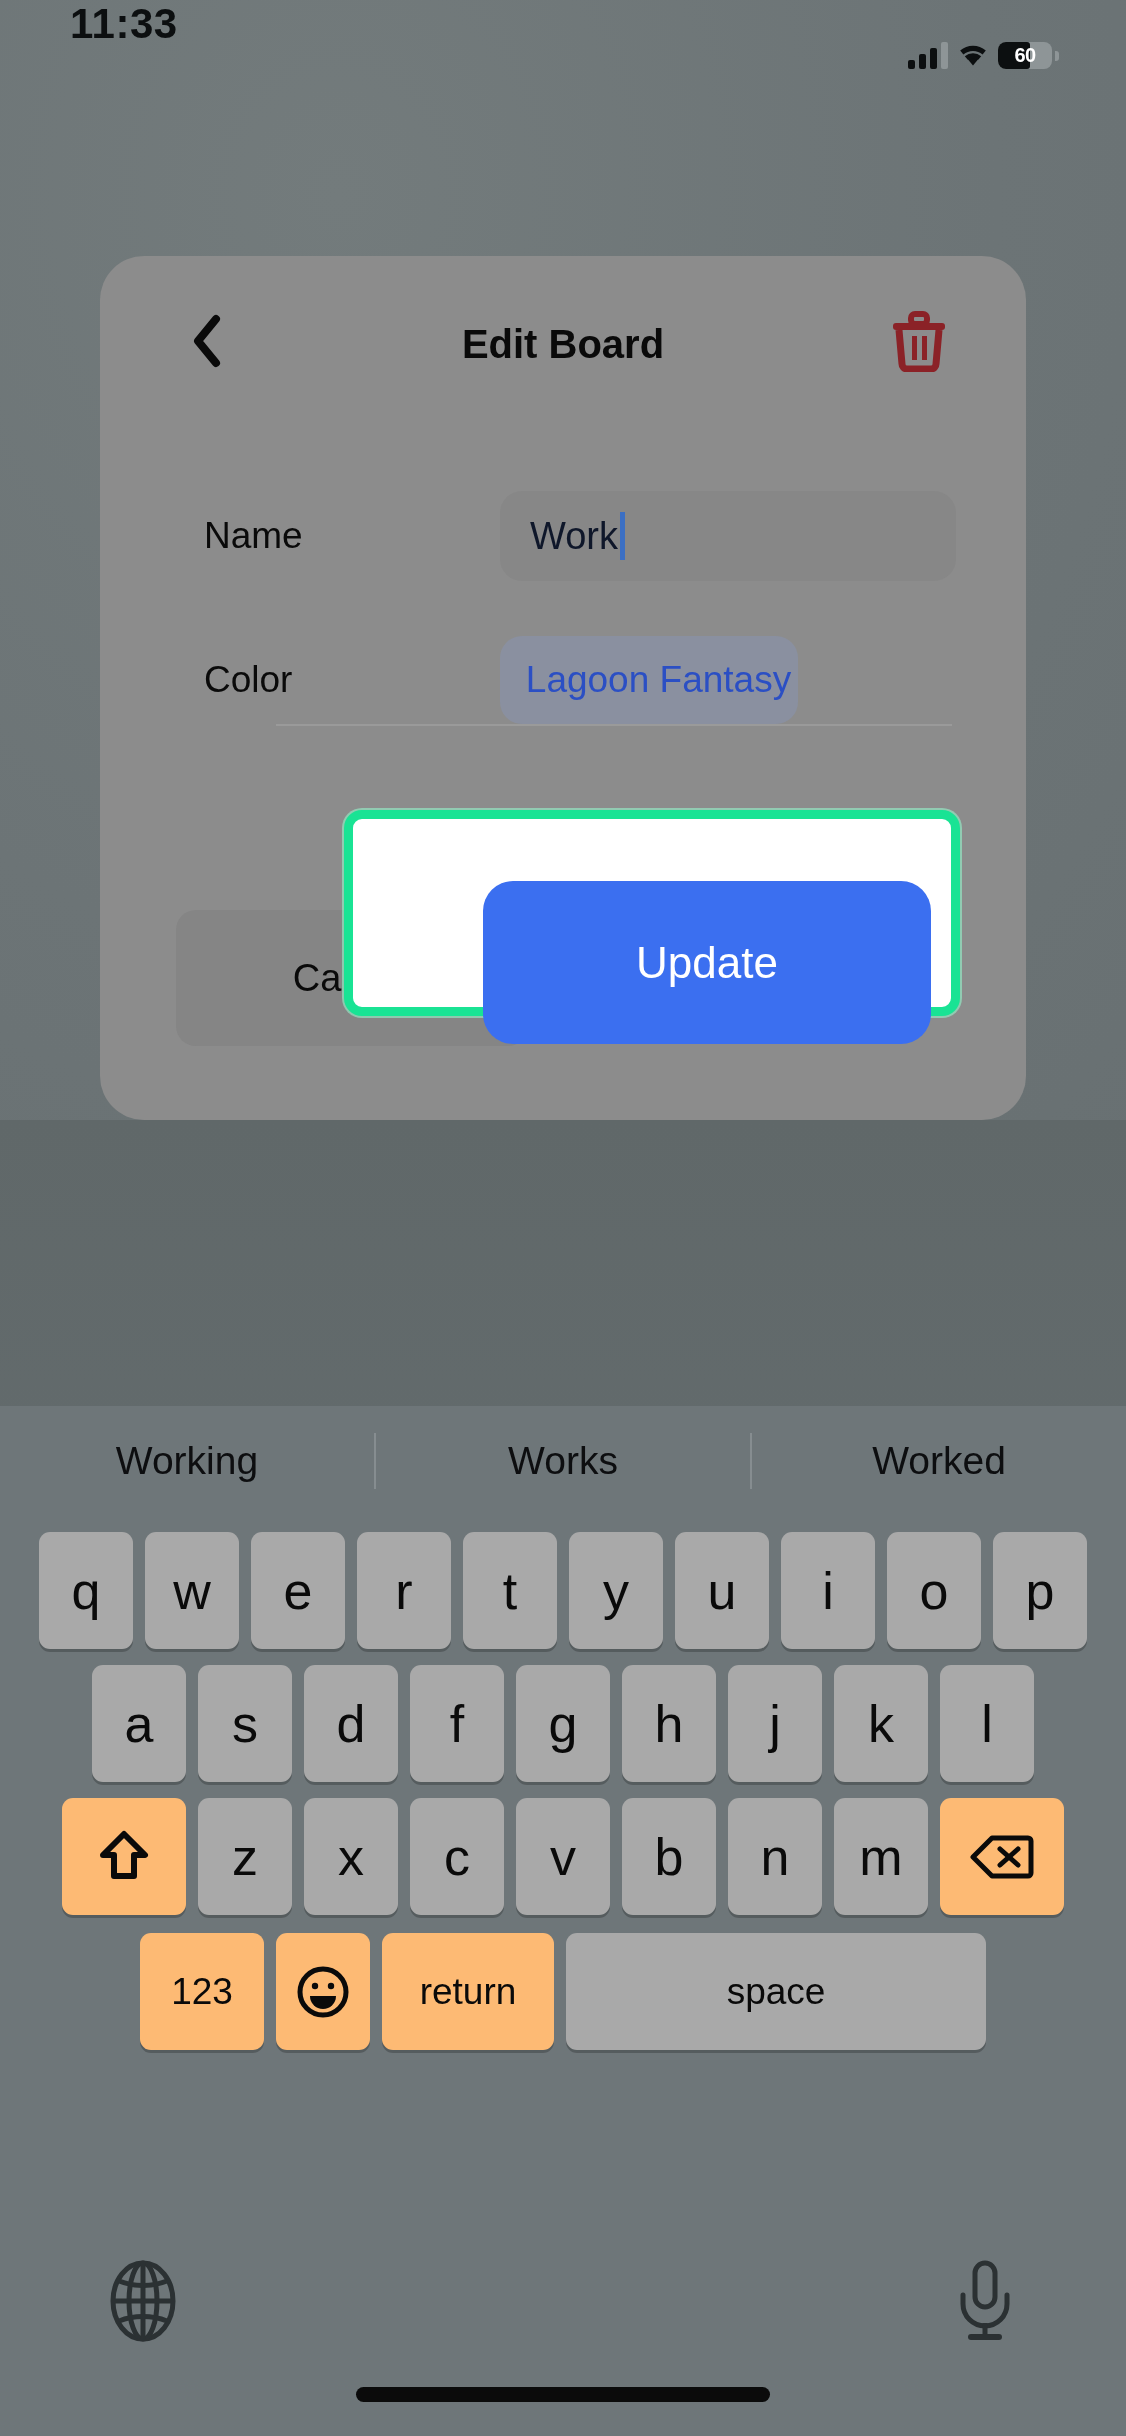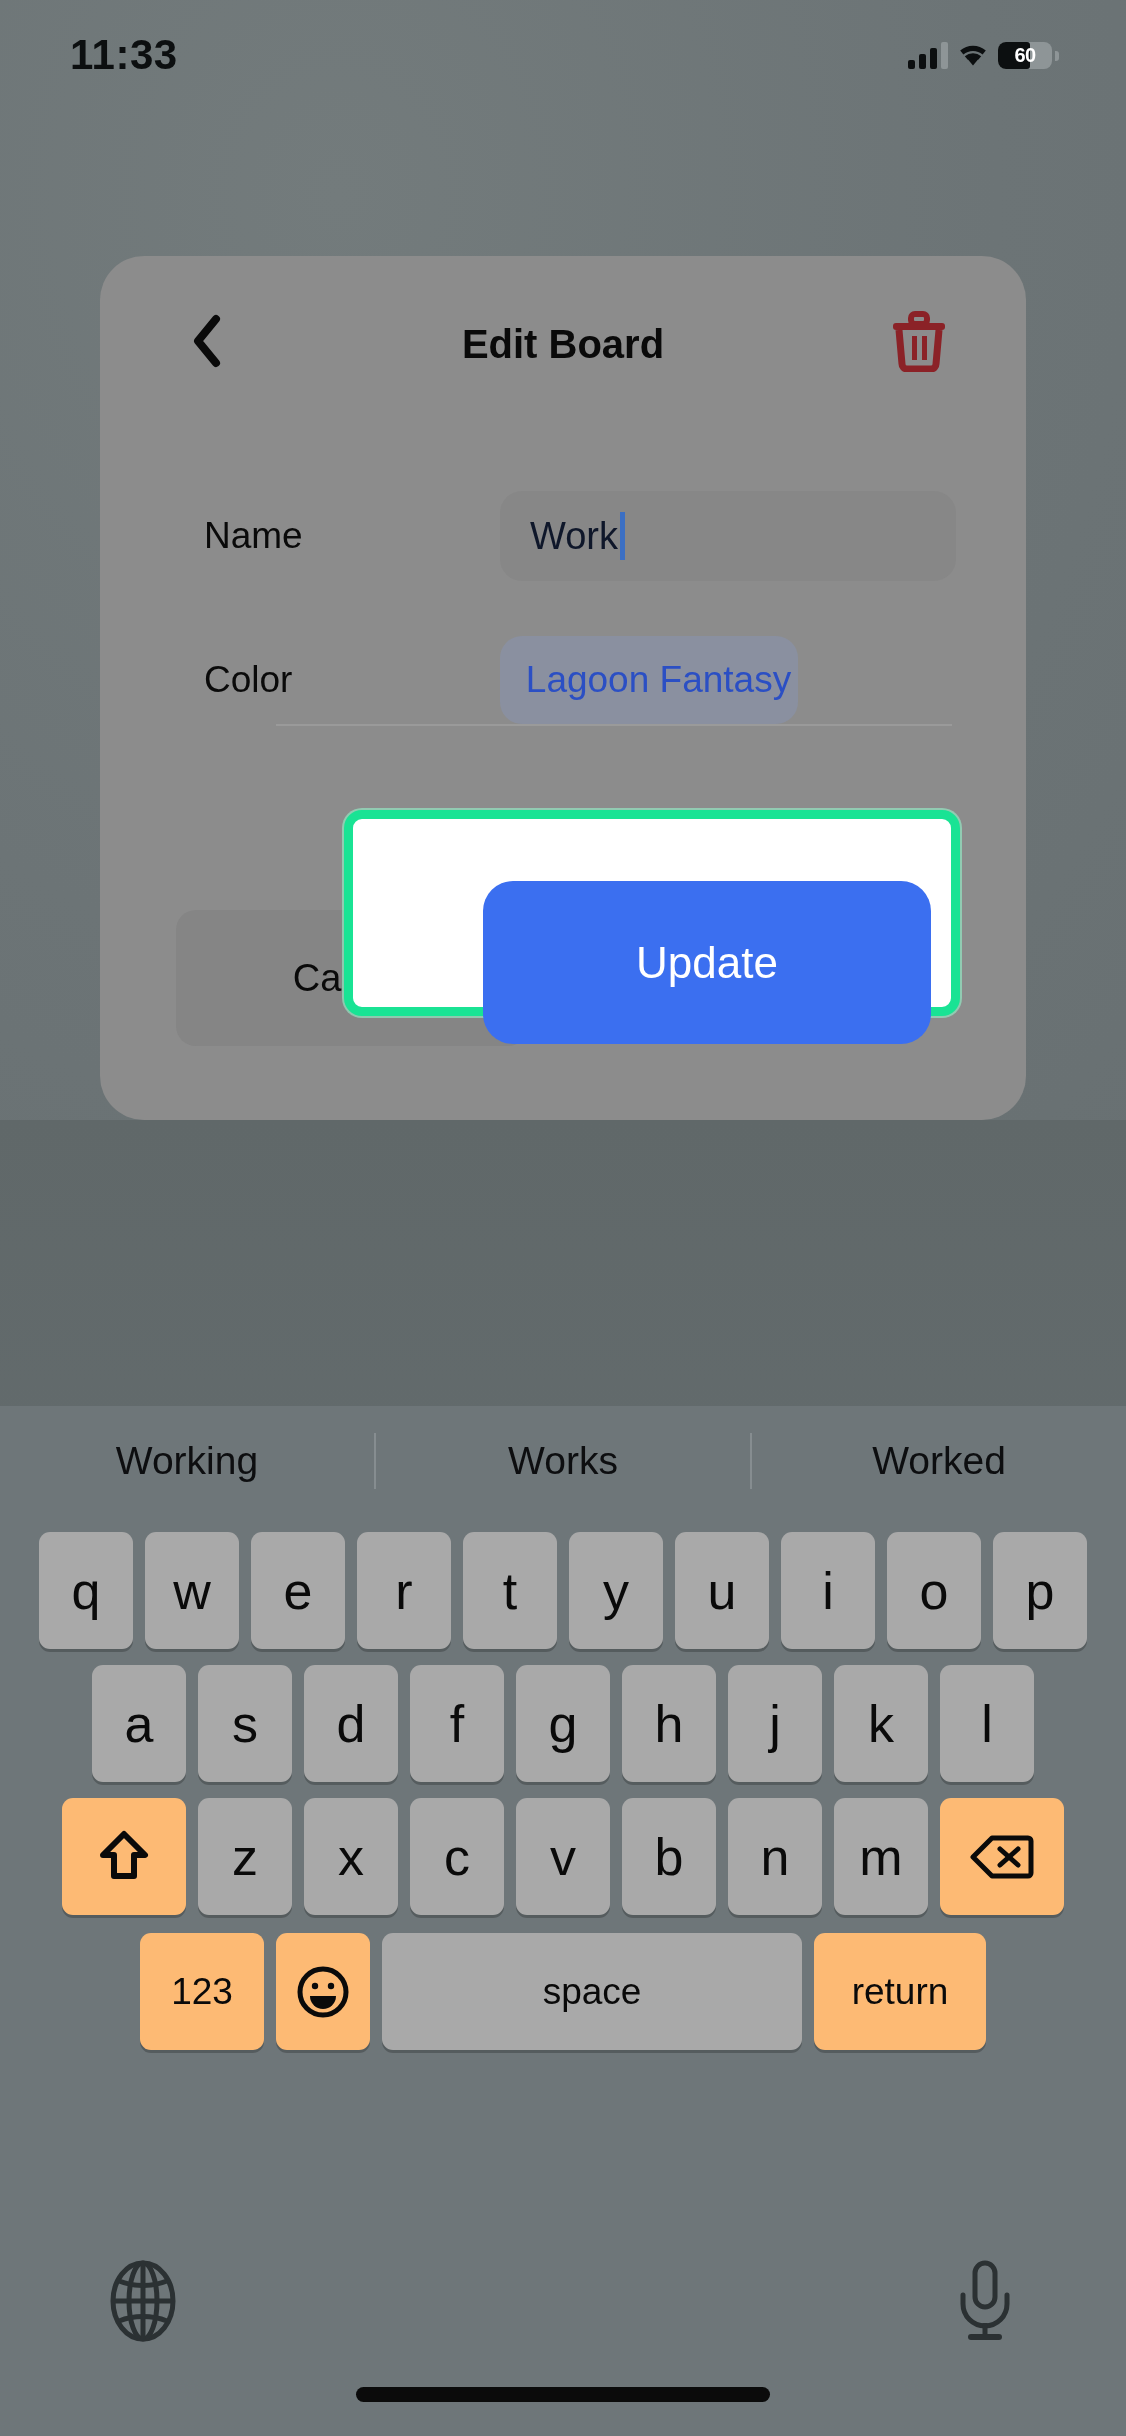--- a/index.html
+++ b/index.html
@@ -19,21 +19,21 @@
       radial-gradient(130% 70% at 30% 8%, #737b7c 0%, #6c7476 45%, #666e70 100%);
   }
   #backdrop-lower {
     position:absolute; left:0; right:0; top:1120px; bottom:0;
     background: linear-gradient(180deg,#606869 0%, #646c6e 40%, #6a7274 100%);
   }
 
   
   #statusbar {
     position:absolute; top:0; left:0; width:1126px; height:110px;
-    display:flex; align-items:center; justify-content:space-between;
+    display:flex; justify-content:space-between;
     padding:0 74px 0 70px;
     z-index:40;
   }
   #clock { font-size:42px; font-weight:600; color:#0c0f10; letter-spacing:0.5px; }
   #status-right { display:flex; align-items:center; gap:7px; }
 
   .bars { display:flex; align-items:flex-end; gap:4px; height:28px; }
   .bars i { display:block; width:7px; background:#0c0f10; border-radius:2px; }
   .bars i:nth-child(1){ height:9px; }
   .bars i:nth-child(2){ height:15px; }
@@ -403,25 +403,25 @@
       <span>123</span>
     </div>
     <div class="key dark kemoji">
       <svg width="54" height="54" viewBox="0 0 54 54">
         <circle cx="27" cy="27" r="23" fill="none" stroke="#0a0a0a" stroke-width="5"></circle>
         <circle cx="19" cy="21" r="3.2" fill="#0a0a0a"></circle>
         <circle cx="35" cy="21" r="3.2" fill="#0a0a0a"></circle>
         <path d="M14 31 a13 13 0 0 0 26 0 Z" fill="#0a0a0a"></path>
       </svg>
     </div>
+    <div class="key dark kreturn">
+      <span>return</span>
+    </div>
     <div class="key kspace">
       <span>space</span>
-    </div>
-    <div class="key dark kreturn">
-      <span>return</span>
     </div>
   </div>
 
   <div id="kb-bottom">
     <div id="globe-btn">
       <svg width="74" height="84" viewBox="0 0 74 84">
         <ellipse cx="37" cy="42" rx="30" ry="38" fill="none" stroke="#2b3133" stroke-width="5"></ellipse>
         <ellipse cx="37" cy="42" rx="14" ry="38" fill="none" stroke="#2b3133" stroke-width="5"></ellipse>
         <line x1="37" y1="4" x2="37" y2="80" stroke="#2b3133" stroke-width="5"></line>
         <line x1="8" y1="42" x2="66" y2="42" stroke="#2b3133" stroke-width="5"></line>

